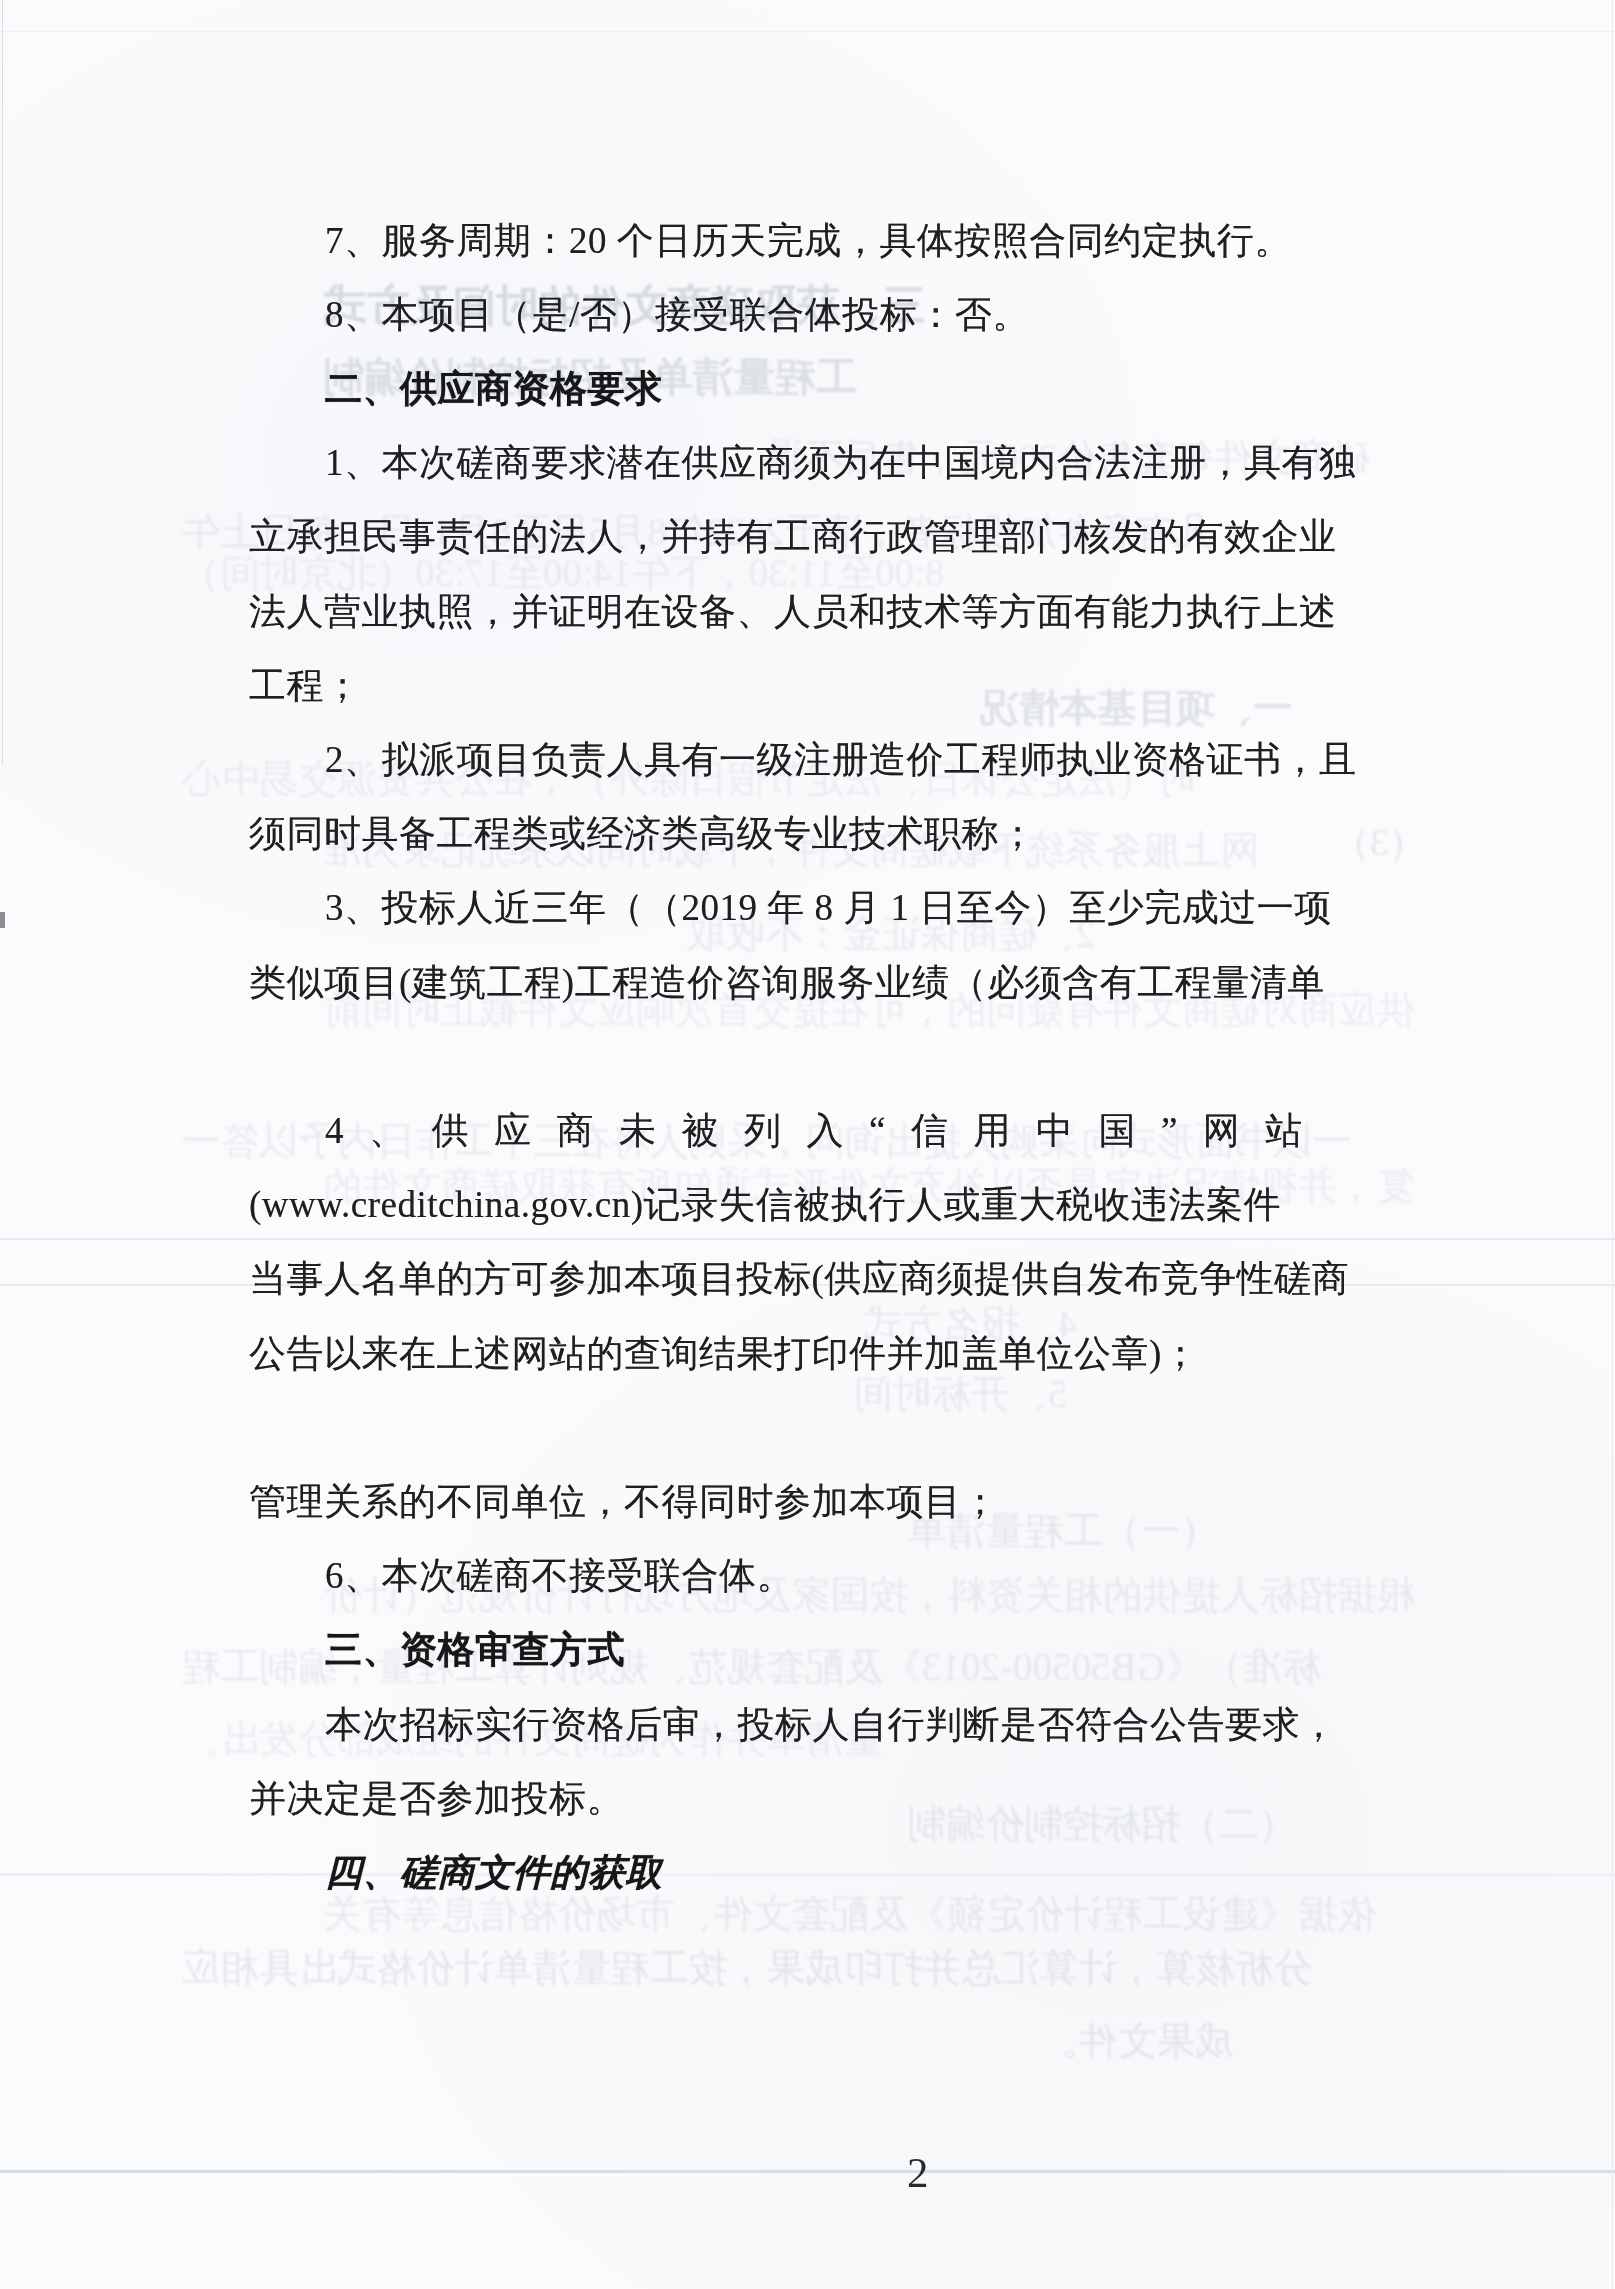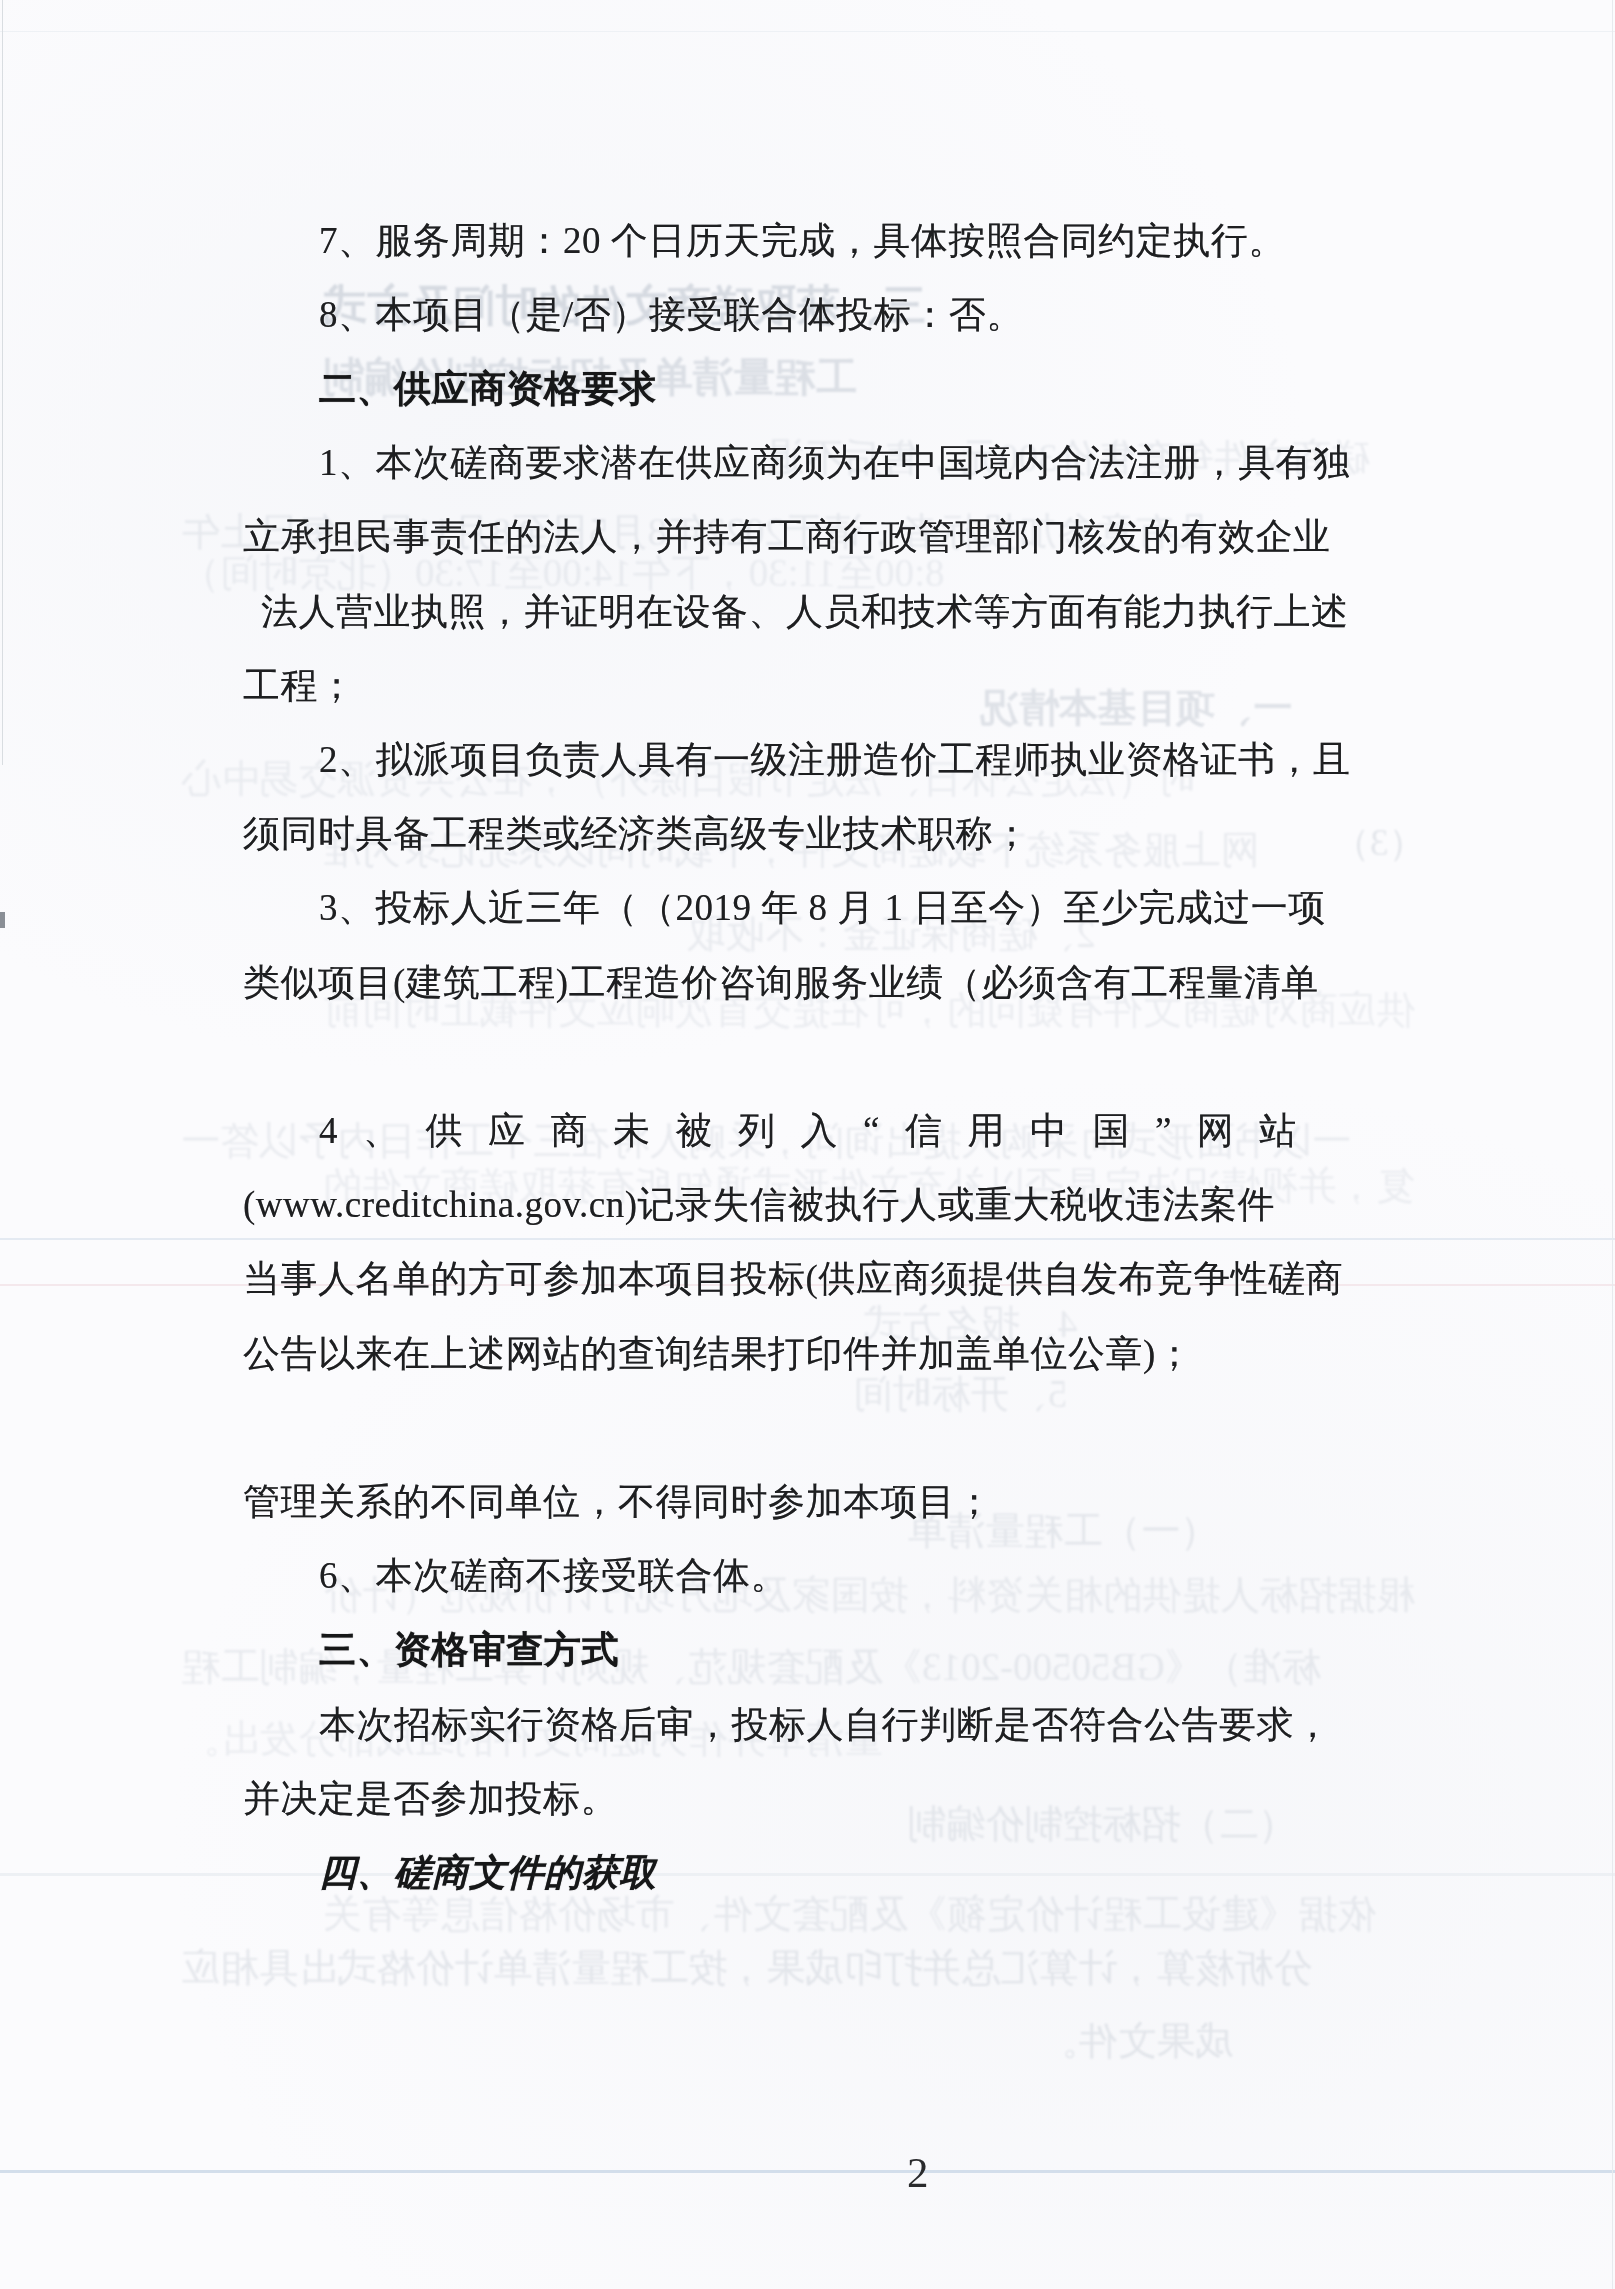--- a/index.html
+++ b/index.html
@@ -12,21 +12,21 @@
   }
   .page{
     position:absolute;inset:0;
     background:
       radial-gradient(ellipse 1176px 882px at 30% 20%, rgba(240,242,246,.5), rgba(0,0,0,0) 70%),
       radial-gradient(ellipse 1372px 1078px at 70% 80%, rgba(238,240,244,.4), rgba(0,0,0,0) 70%),
       #fbfbfd;
   }
   
   .content{
-    position:absolute;left:243px;top:0;width:1168px;height:2030px;
+    position:absolute;left:249px;top:0;width:1168px;height:2030px;
   }
   .line{
     position:absolute;left:0;
     font-size:37px;line-height:45px;
     letter-spacing:0.5px;
     color:#1e1f21;
     white-space:nowrap;
     text-shadow:0 0 0.6px rgba(30,31,33,.55);
   }
   .line.indent{left:76px;}
@@ -104,21 +104,21 @@
   <div class="artifact art-edge-left"></div>
   <div class="artifact art-edge-right"></div>
   <div class="artifact art-edge-dash"></div>
 
   <div class="content" id="doc-lines">
       <div class="line indent" style="top: 218px;">7、服务周期：20 个日历天完成，具体按照合同约定执行。</div>
       <div class="line indent" style="top: 292px;">8、本项目（是/否）接受联合体投标：否。</div>
       <div class="line bold indent" style="top: 366px;">二、供应商资格要求</div>
       <div class="line indent" style="top: 440px;">1、本次磋商要求潜在供应商须为在中国境内合法注册，具有独</div>
       <div class="line" style="top: 514px; text-align: center;">立承担民事责任的法人，并持有工商行政管理部门核发的有效企业</div>
-      <div class="line" style="top: 589px; margin-left: 18px;">法人营业执照，并证明在设备、人员和技术等方面有能力执行上述</div>
+      <div class="line" style="top: 589px;">法人营业执照，并证明在设备、人员和技术等方面有能力执行上述</div>
       <div class="line" style="top: 663px; text-align: center;">工程；</div>
       <div class="line indent" style="top: 737px;">2、拟派项目负责人具有一级注册造价工程师执业资格证书，且</div>
       <div class="line" style="top: 811px;">须同时具备工程类或经济类高级专业技术职称；</div>
       <div class="line indent" style="top: 885px;">3、投标人近三年（（2019 年 8 月 1 日至今）至少完成过一项</div>
       <div class="line" style="top: 960px;">类似项目(建筑工程)工程造价咨询服务业绩（必须含有工程量清单</div>
       <div class="line indent spread" style="top: 1108px; text-align: right;">4、供应商未被列入“信用中国”网站</div>
       <div class="line" style="top: 1182px;">(www.creditchina.gov.cn)记录失信被执行人或重大税收违法案件</div>
       <div class="line" style="top: 1256px;">当事人名单的方可参加本项目投标(供应商须提供自发布竞争性磋商</div>
       <div class="line" style="top: 1331px; text-align: center;">公告以来在上述网站的查询结果打印件并加盖单位公章)；</div>
       <div class="line" style="top: 1479px;">管理关系的不同单位，不得同时参加本项目；</div>

